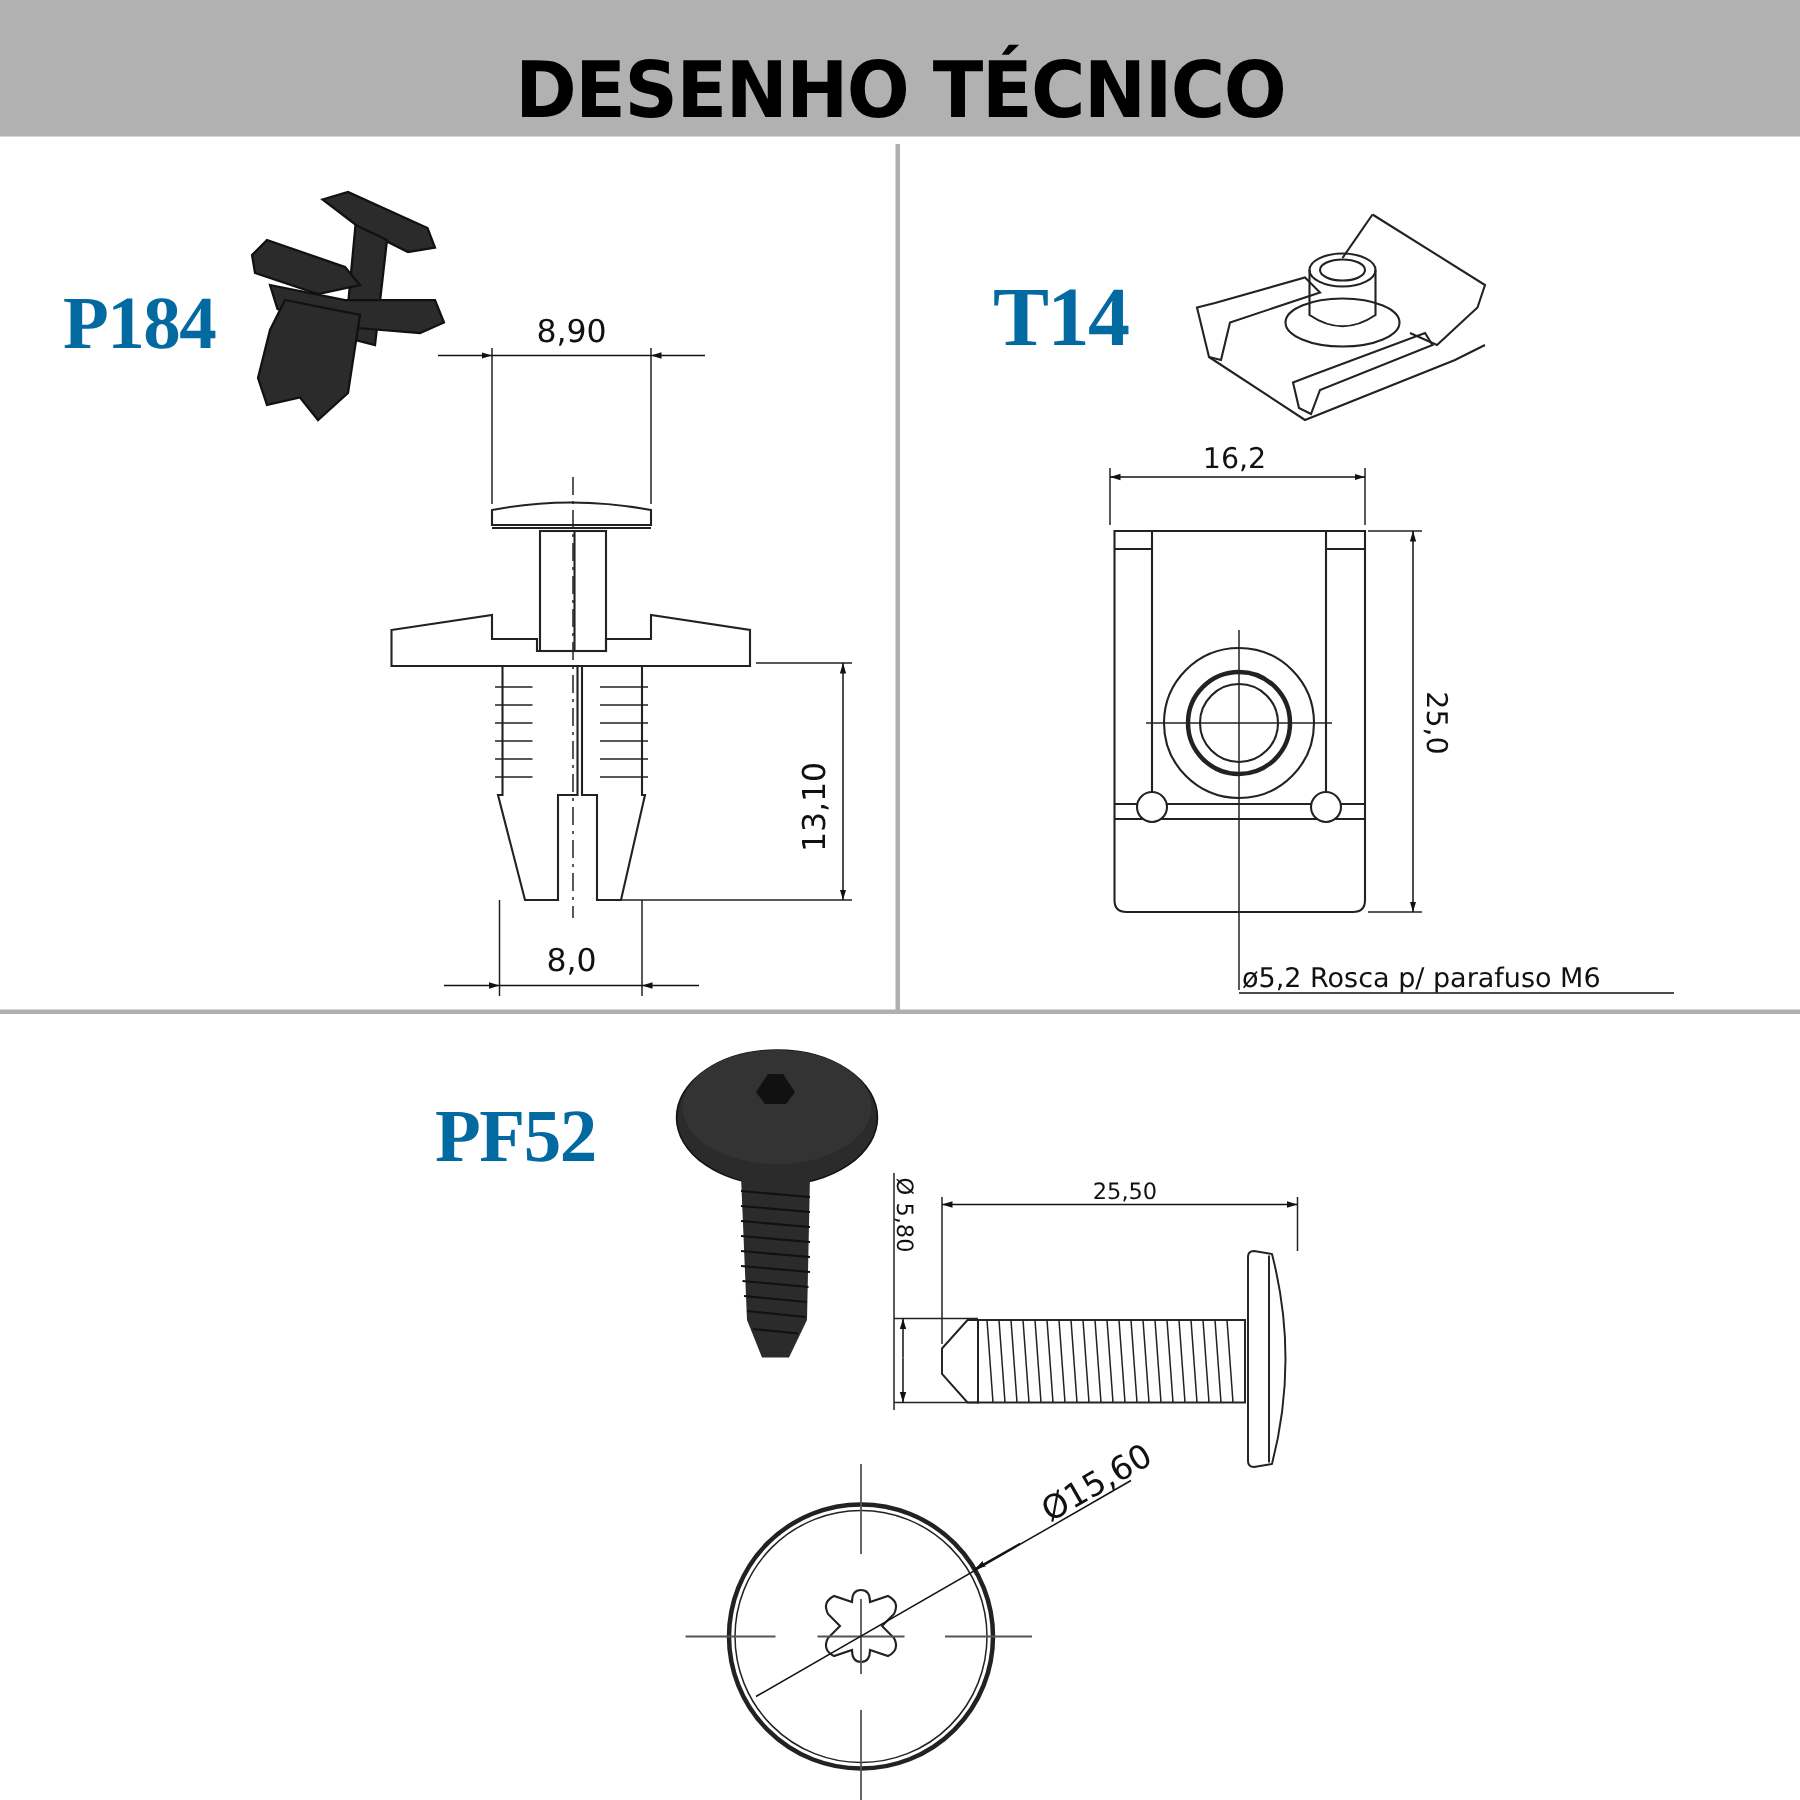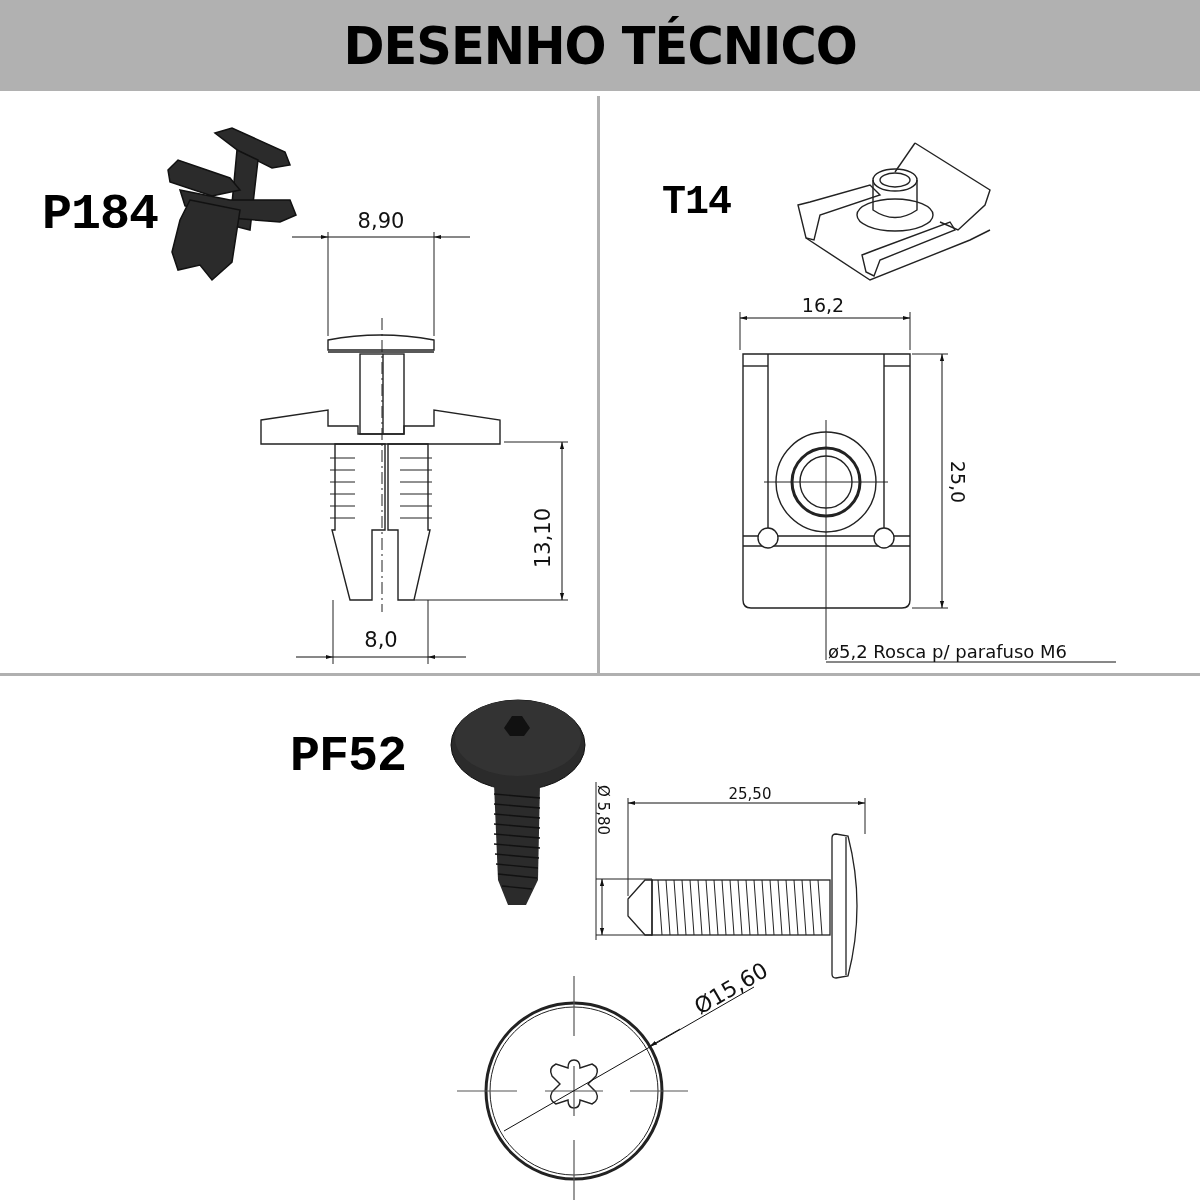--- a/index.html
+++ b/index.html
@@ -1,35 +1,35 @@
 <!DOCTYPE html>
 <html><head>
 <meta charset="utf-8">
 <style>
   html, body { margin:0; padding:0; background:#ffffff; }
   body { width:1200px; height:1200px; position:relative; overflow:hidden; font-family:"DejaVu Sans", sans-serif; }
-  .header { position:absolute; left:0; top:0; width:1200px; height:91px; background:#b1b1b1; display:flex; align-items:center; justify-content:center; }
+  .header { position:absolute; left:0; top:0; width:1200px; height:91px; background:#b1b1b1; display:flex; align-items:flex-end; justify-content:center; }
   .header-title { font-family:"DejaVu Sans", sans-serif; font-weight:bold; font-size:52px; letter-spacing:-1px; color:#000; transform:scaleX(0.95); }
   .divider-v { position:absolute; left:597px; top:96px; width:3px; height:578px; background:#b0b0b0; }
   .divider-h { position:absolute; left:0; top:673px; width:1200px; height:3px; background:#b0b0b0; }
-  .part-label { position:absolute; font-family:Liberation Mono, monospace; font-weight:bold; color:#000000; letter-spacing:-1px; }
+  .part-label { position:absolute; font-family:Liberation Serif, serif; font-weight:bold; color:#0369a1; letter-spacing:-1px; }
   .svg-layer { position:absolute; left:0; top:0; width:1200px; height:1200px; }
   .dim { font-family:"DejaVu Sans", sans-serif; fill:#111; }
 </style>
 </head>
 <body>
 
 <div class="header">
   <span class="header-title">DESENHO TÉCNICO</span>
 </div>
 <div class="divider-v"></div>
 <div class="divider-h"></div>
 
 <div class="part-label" style="left:42px; top:186px; font-size:50px;">P184</div>
-<div class="part-label" style="left:662px; top:180px; font-size:40px;">T14</div>
+<div class="part-label" style="left:662px; top:180px; font-size:56px;">T14</div>
 <div class="part-label" style="left:290px; top:728px; font-size:50px;">PF52</div>
 
 <svg class="svg-layer" viewBox="0 0 1200 1200" xmlns="http://www.w3.org/2000/svg">
   <defs>
     <marker id="arr" viewBox="0 0 10 10" refX="10" refY="5" markerWidth="7" markerHeight="7" orient="auto-start-reverse">
       <path d="M0,2 L10,5 L0,8 z" fill="#111"></path>
     </marker>
   </defs>
 
   <g fill="#2b2b2b" stroke="#111" stroke-width="1.5">

